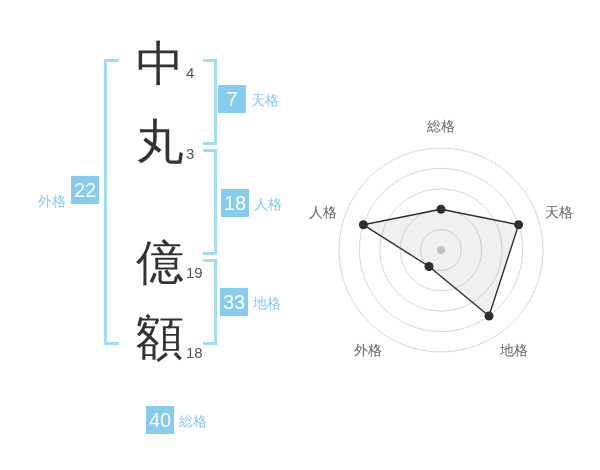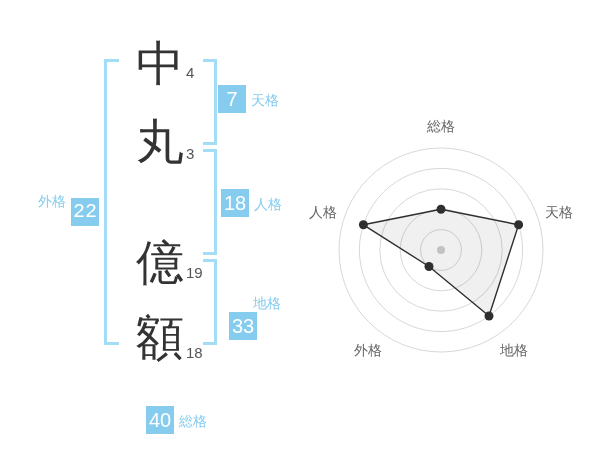--- a/index.html
+++ b/index.html
@@ -29,22 +29,22 @@
   .kanji{position:absolute;left:130px;width:60px;height:48px;line-height:48px;
     text-align:center;font-size:48px;color:var(--kanji);}
   .k0{top:40px;}.k1{top:118px;}.k2{top:239px;}.k3{top:314px;}
   .strokes{position:absolute;left:186px;width:26px;font-size:15px;color:var(--strokes);}
   .s0{top:64px;}.s1{top:145px;}.s2{top:264px;}.s3{top:344px;}
   
   .score-box{position:absolute;width:28px;height:28px;background:var(--accent);
     color:#fff;font-size:20px;line-height:28px;text-align:center;}
   .sb-ten{left:218px;top:85px;}
   .sb-jin{left:221px;top:189px;}
-  .sb-chi{left:229px;top:288px;margin-top:24px;}
-  .sb-gai{left:71px;top:198px;font-family:Liberation Mono, monospace;}
+  .sb-chi{left:220px;top:288px;}
+  .sb-gai{left:71px;top:176px;}
   .sb-sou{left:146px;top:406px;}
   .score-label{position:absolute;font-size:14px;color:var(--accent);}
   .sl-ten{left:251px;top:92px;}
   .sl-jin{left:254px;top:196px;}
   .sl-chi{left:253px;top:295px;}
   .sl-gai{left:28px;top:193px;width:38px;text-align:right;}
   .sl-sou{left:179px;top:413px;}
   
   .radar{position:absolute;left:291px;top:100px;width:300px;height:300px;}
   .radar text{font-family:"Liberation Sans", sans-serif;}

